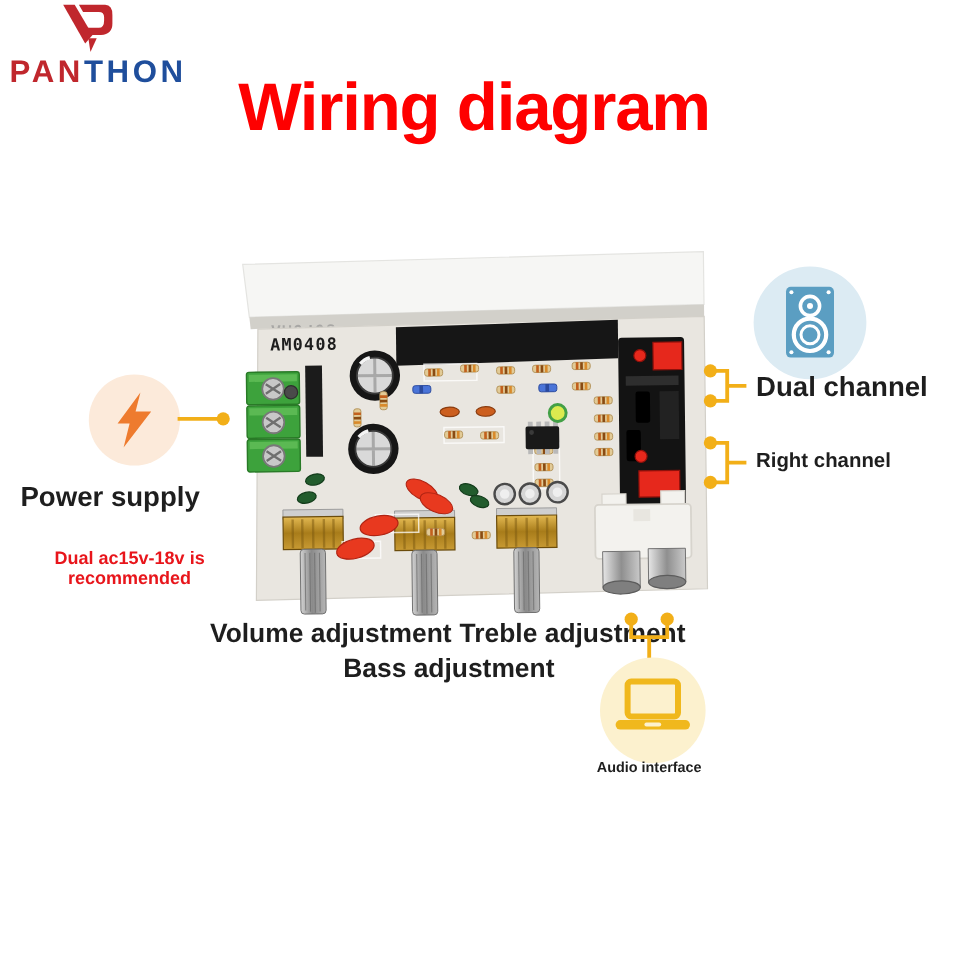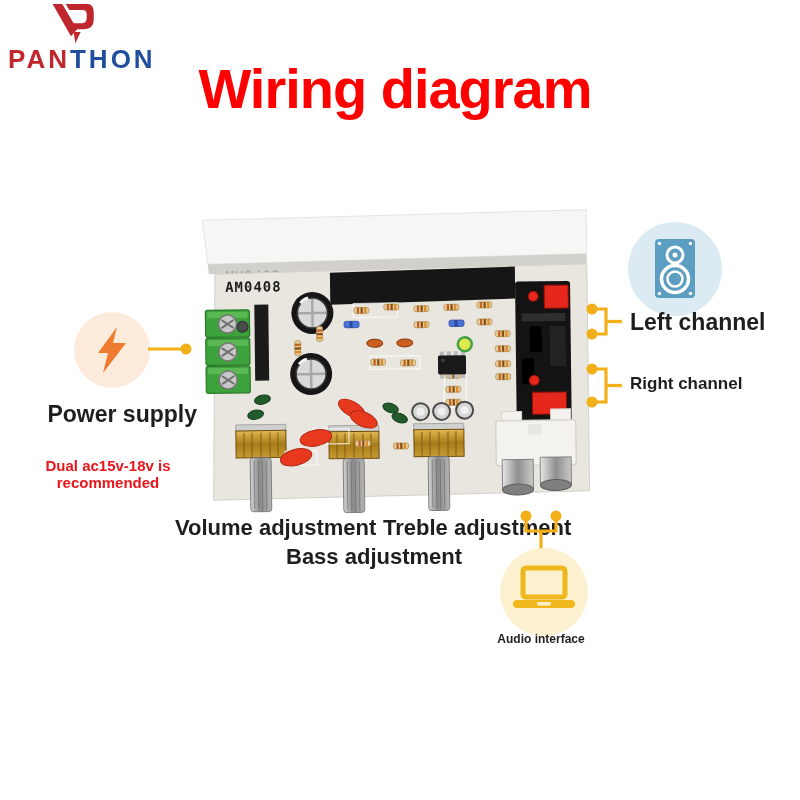--- a/index.html
+++ b/index.html
@@ -24,21 +24,21 @@
   #badge-audio{left:500px;top:548px;width:88px;height:88px;background:var(--audio-circle);}
   
   .yline{stroke:var(--accent-yellow);stroke-width:3.2;fill:none;}
   .ydot{fill:var(--accent-yellow);}
   #conn-power{left:146px;top:340px;width:48px;height:18px;}
   #conn-left{left:584px;top:301px;width:44px;height:40px;}
   #conn-right{left:584px;top:361px;width:44px;height:47px;}
   #conn-audio{left:516px;top:506px;width:50px;height:48px;}
   
   .lbl{font-weight:700;color:var(--text-dark);white-space:nowrap;}
-  #lbl-power{left:17px;top:401px;width:180px;text-align:right;font-size:23px;}
+  #lbl-power{left:17px;top:401px;width:180px;text-align:left;font-size:23px;}
   #lbl-power-note{left:4px;top:431px;width:208px;text-align:center;font-size:15px;font-weight:700;color:var(--note-red);margin-top:26px;}
   #lbl-left{left:630px;top:309px;font-size:23px;}
   #lbl-right{left:630px;top:374px;font-size:17px;}
   #lbl-volume{left:175px;top:515px;width:160px;text-align:left;font-size:22px;}
   #lbl-treble{left:383px;top:515px;width:150px;text-align:center;font-size:22px;}
   #lbl-bass{left:286px;top:544px;width:154px;text-align:center;font-size:22px;}
   #lbl-audio{left:461px;top:632px;width:160px;text-align:center;font-size:12px;}
   
   #connection-note{left:20px;top:703px;width:760px;text-align:center;font-size:20.5px;font-weight:700;
                    line-height:27.5px;letter-spacing:-0.2px;color:var(--text-dark);}
@@ -261,21 +261,21 @@
       <circle cx="31.5" cy="71.5" r="1.7" fill="#fff"></circle>
         <circle cx="62.5" cy="71.5" r="1.7" fill="#fff"></circle>
     </svg>
   </div>
   <svg id="conn-left" class="abs" viewBox="0 0 44 40">
     <path class="yline" d="M8,8 H22 V33 H8"></path>
       <path class="yline" d="M22,20.5 H38"></path>
     <circle class="ydot" cx="8" cy="8" r="5.5"></circle>
       <circle class="ydot" cx="8" cy="33" r="5.5"></circle>
   </svg>
-  <div id="lbl-left" class="abs lbl">Left channel</div>
+  <div id="lbl-left" class="abs lbl">Dual channel</div>
   <svg id="conn-right" class="abs" viewBox="0 0 44 47">
     <path class="yline" d="M8,8 H22 V41 H8"></path>
       <path class="yline" d="M22,24.5 H38"></path>
     <circle class="ydot" cx="8" cy="8" r="5.5"></circle>
       <circle class="ydot" cx="8" cy="41" r="5.5"></circle>
   </svg>
   <div id="lbl-right" class="abs lbl">Right channel</div>
 
   <div id="lbl-volume" class="abs lbl">Volume adjustment</div>
   <div id="lbl-treble" class="abs lbl">Treble adjustment</div>

